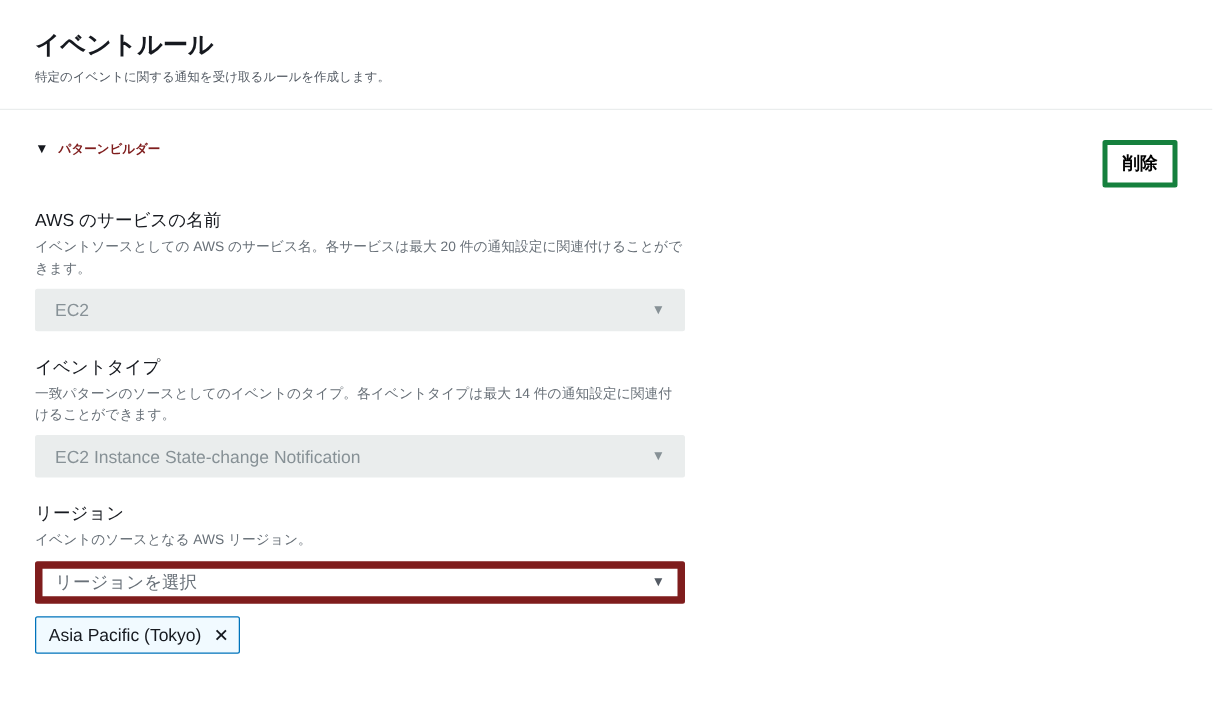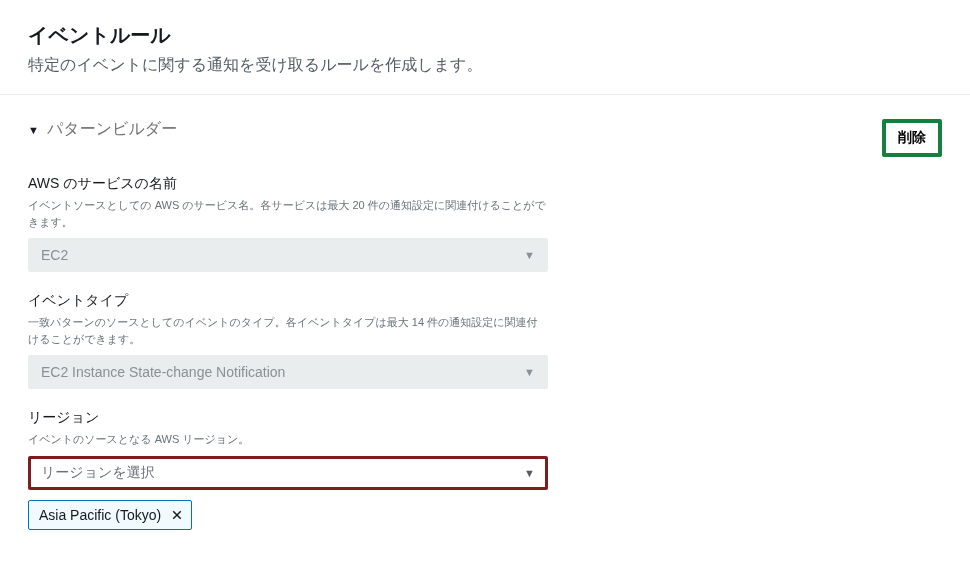--- a/index.html
+++ b/index.html
@@ -23,21 +23,21 @@
       padding: 22px 28px 18px 28px;
       border-bottom: 1px solid #eaeded;
     }
     .page-title {
       font-size: 20px;
       font-weight: 700;
       color: #16191f;
       margin-bottom: 6px;
     }
     .page-description {
-      font-size: 16px;
+      font-size: 10px;
       color: #545b64;
     }
     .content-section {
       padding: 24px 28px;
       position: relative;
     }
     .top-row {
       display: flex;
       justify-content: space-between;
       align-items: flex-start;
@@ -47,23 +47,23 @@
       display: flex;
       align-items: center;
       cursor: pointer;
     }
     .collapse-caret {
       font-size: 11px;
       margin-right: 8px;
       color: #16191f;
     }
     .section-title {
-      font-size: 16px;
-      font-weight: 400;
-      color: #737373;
+      font-size: 10px;
+      font-weight: 700;
+      color: #7f1d1d;
     }
     .delete-button {
       background: #ffffff;
       border: 4px solid #15803d;
       color: #000000;
       padding: 6px 12px;
       font-size: 14px;
       cursor: pointer;
       font-weight: 700;
       border-radius: 2px;
@@ -80,21 +80,21 @@
     }
     .field-description {
       font-size: 11px;
       color: #687078;
       line-height: 1.5;
       margin-bottom: 8px;
     }
     .select-box {
       position: relative;
       width: 100%;
-      border: 3px solid #7f1d1d;
+      border: 6px solid #7f1d1d;
       background: #ffffff;
       height: 34px;
       display: flex;
       align-items: center;
       padding: 0 34px 0 10px;
       cursor: pointer;
       border-radius: 2px;
       color: #16191f;
       font-size: 14px;
     }

